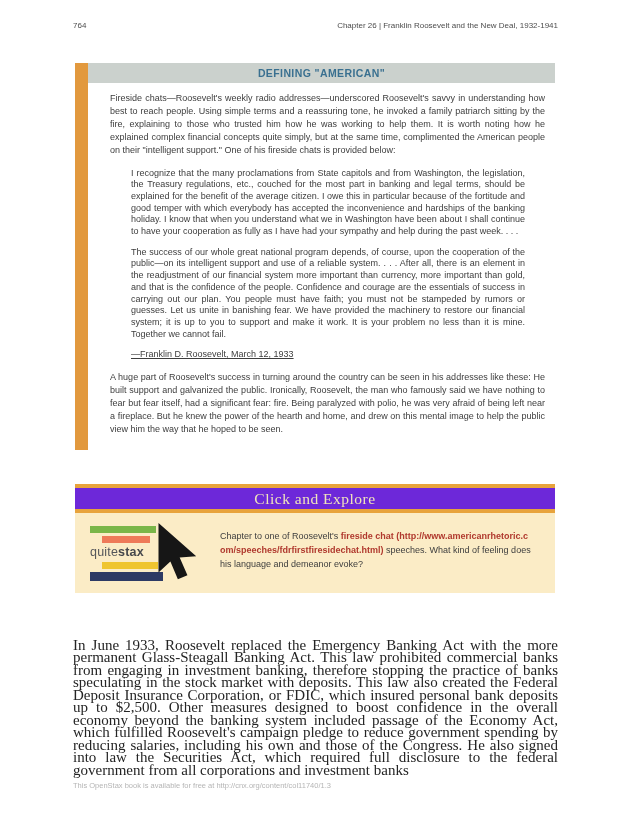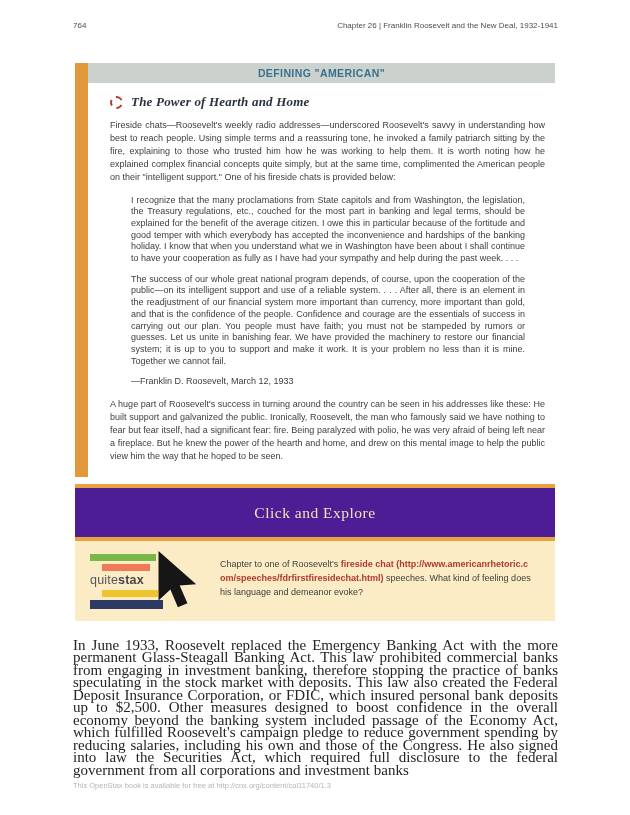--- a/index.html
+++ b/index.html
@@ -17,26 +17,26 @@
   .band{height:20px;background:#CBD1CD;display:flex;align-items:center;justify-content:center;}
   .band span{font-size:10.5px;font-weight:bold;color:#3A7090;letter-spacing:.4px;}
   .box-content{background:#ffffff;padding:9px 10px 14px 22px;}
   .box-title-row{display:flex;align-items:center;gap:8px;margin:2px 0 9px 0;}
   .dashed-circle{width:9px;height:9px;border:2px dashed #B23B2B;border-radius:50%;flex-shrink:0;}
   .box-title{margin:0;font-family:"Liberation Serif",serif;font-style:italic;font-weight:bold;
         font-size:13px;color:#2A3240;letter-spacing:.2px;}
   .intro,.closing{margin:0 0 11px 0;font-size:9px;line-height:12.9px;text-align:justify;color:#3D3D3D;}
   .closing{margin:12px 0 0 0;}
   .quote{margin:0 20px 9px 21px;font-size:9px;line-height:11.7px;text-align:justify;color:#3D3D3D;}
-  .attribution{margin:2px 20px 0 21px;font-size:9px;color:#3D3D3D;}
+  .attribution{margin:2px 20px 0 21px;font-size:9px;color:#3D3D3D;text-decoration:underline;}
 
   
   .explore{position:absolute;left:75px;top:484px;width:480px;}
   .gold-bar{height:4px;background:#E8A33C;}
-  .explore-banner{height:49px;background:#4c1d95;display:flex;align-items:center;justify-content:center;}
+  .explore-banner{height:21px;background:#6d28d9;display:flex;align-items:center;justify-content:center;}
   .explore-banner span{font-family:"Liberation Serif",serif;font-size:15.5px;color:#EFE3BB;letter-spacing:.5px;}
   .explore-body{background:#FBECC6;padding:13px 22px 13px 15px;display:flex;gap:20px;box-sizing:border-box;height:80px;}
 
   .openstax-logo{position:relative;width:110px;height:56px;flex-shrink:0;}
   .bar{position:absolute;}
   .bar-green{left:0;top:0;width:66px;height:7px;background:#7AB648;}
   .bar-salmon{left:12px;top:10px;width:48px;height:7px;background:#EE7A58;}
   .logo-word{position:absolute;left:0;top:19px;font-size:12.5px;color:#54565A;letter-spacing:.2px;}
   .logo-word b{font-weight:bold;color:#46484C;}
   .bar-yellow{left:12px;top:36px;width:56px;height:7px;background:#EFC52F;}
@@ -64,24 +64,20 @@
     <span>Chapter 26 | Franklin Roosevelt and the New Deal, 1932-1941</span>
   </div>
 
   <section class="defining-box">
     <div class="orange-strip"></div>
     <div class="box-main">
       <div class="band">
         <span>DEFINING "AMERICAN"</span>
       </div>
       <div class="box-content">
-        <div class="box-title-row">
-          <span class="dashed-circle"></span>
-          <h2 class="box-title">The Power of Hearth and Home</h2>
-        </div>
         <p class="intro">Fireside chats—Roosevelt's weekly radio addresses—underscored Roosevelt's savvy in understanding how best to reach people. Using simple terms and a reassuring tone, he invoked a family patriarch sitting by the fire, explaining to those who trusted him how he was working to help them. It is worth noting how he explained complex financial concepts quite simply, but at the same time, complimented the American people on their "intelligent support." One of his fireside chats is provided below:</p>
         <p class="quote">I recognize that the many proclamations from State capitols and from Washington, the legislation, the Treasury regulations, etc., couched for the most part in banking and legal terms, should be explained for the benefit of the average citizen. I owe this in particular because of the fortitude and good temper with which everybody has accepted the inconvenience and hardships of the banking holiday. I know that when you understand what we in Washington have been about I shall continue to have your cooperation as fully as I have had your sympathy and help during the past week. . . .</p>
         <p class="quote">The success of our whole great national program depends, of course, upon the cooperation of the public—on its intelligent support and use of a reliable system. . . . After all, there is an element in the readjustment of our financial system more important than currency, more important than gold, and that is the confidence of the people. Confidence and courage are the essentials of success in carrying out our plan. You people must have faith; you must not be stampeded by rumors or guesses. Let us unite in banishing fear. We have provided the machinery to restore our financial system; it is up to you to support and make it work. It is your problem no less than it is mine. Together we cannot fail.</p>
         <p class="attribution">—Franklin D. Roosevelt, March 12, 1933</p>
         <p class="closing">A huge part of Roosevelt's success in turning around the country can be seen in his addresses like these: He built support and galvanized the public. Ironically, Roosevelt, the man who famously said we have nothing to fear but fear itself, had a significant fear: fire. Being paralyzed with polio, he was very afraid of being left near a fireplace. But he knew the power of the hearth and home, and drew on this mental image to help the public view him the way that he hoped to be seen.</p>
       </div>
     </div>
   </section>
 
   <section class="explore">

